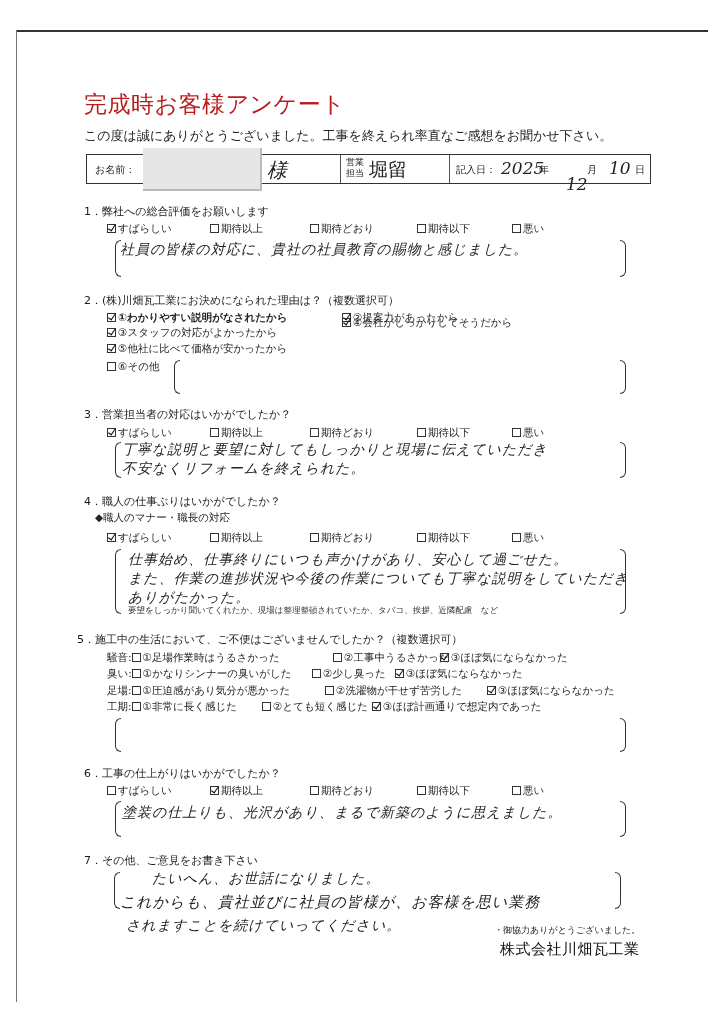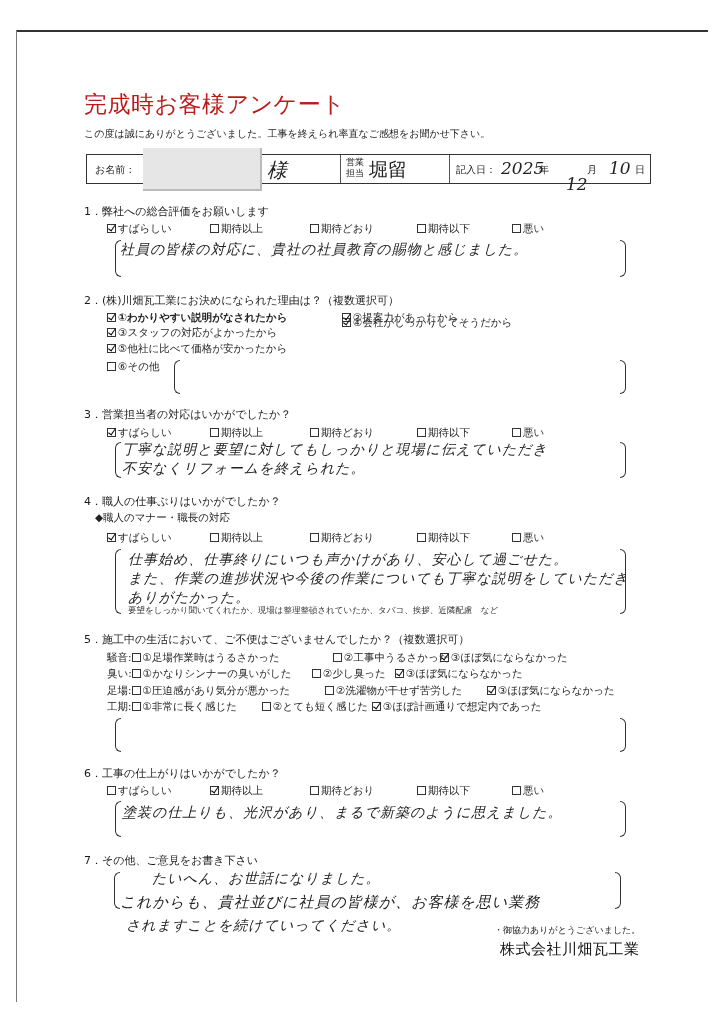--- a/index.html
+++ b/index.html
@@ -5,21 +5,21 @@
   html, body { margin:0; padding:0; }
   body {
     width:724px; height:1024px; background:#ffffff; position:relative; overflow:hidden;
     font-family: "DejaVu Sans", "Liberation Sans", sans-serif; color:#1a1a1a;
   }
   .abs { position:absolute; white-space:nowrap; }
   .frame-top { position:absolute; left:16px; top:30px; width:692px; height:0; border-top:2px solid #333; }
   .frame-left { position:absolute; left:16px; top:30px; width:0; height:972px; border-left:1px solid #777; }
 
   .title { left:84px; top:89px; font-family:"DejaVu Serif","Liberation Serif",serif; font-size:23px; letter-spacing:0.5px; color:#b91c1c; }
-  .subtitle { left:84px; top:127px; font-size:10px; color:#222;text-align:right; }
+  .subtitle { left:84px; top:127px; font-size:13px; color:#222;text-align:right; }
 
   .info-table { position:absolute; left:86px; top:154px; width:565px; height:30px; border:1px solid #333; box-sizing:border-box; }
   .info-table .div { position:absolute; top:0; height:28px; border-left:1px solid #555; }
   .lbl { font-size:10px; color:#222; }
   .hand { font-family:"DejaVu Serif","Liberation Serif",serif; font-style:italic; color:#222; }
   .redact { position:absolute; left:143px; top:148px; width:119px; height:43px; background:#e6e6e6; border-right:2px solid #bbb; border-bottom:2px solid #bbb; box-sizing:border-box; }
 
   .q { font-size:11px; color:#1a1a1a; }
   .opt { font-size:10.5px; color:#222; }
   .box { display:inline-block; width:9px; height:9px; border:1px solid #333; margin-right:2px; vertical-align:-1px; position:relative; box-sizing:border-box; }
@@ -99,21 +99,21 @@
 <div class="abs opt" style="left:310px; top:531px;"><span class="box"></span><span>期待どおり</span></div>
 <div class="abs opt" style="left:417px; top:531px;"><span class="box"></span><span>期待以下</span></div>
 <div class="abs opt" style="left:512px; top:531px;"><span class="box"></span><span>悪い</span></div>
 <div class="bracket-l" style="left:115px; top:549px; height:65px;"></div>
 <div class="bracket-r" style="left:620px; top:549px; height:65px;"></div>
 <div class="abs handline" style="left:128px; top:551px;">仕事始め、仕事終りにいつも声かけがあり、安心して過ごせた。</div>
 <div class="abs handline" style="left:128px; top:570px;">また、作業の進捗状況や今後の作業についても丁寧な説明をしていただき</div>
 <div class="abs handline" style="left:128px; top:589px;">ありがたかった。</div>
 <div class="abs note" style="left:128px; top:605px;">要望をしっかり聞いてくれたか、現場は整理整頓されていたか、タバコ、挨拶、近隣配慮　など</div>
 
-<div class="abs q" style="left:84px; top:632px;">5．施工中の生活において、ご不便はございませんでしたか？（複数選択可）</div>
+<div class="abs q" style="left:77px; top:632px;">5．施工中の生活において、ご不便はございませんでしたか？（複数選択可）</div>
 <div class="abs opt" style="left:107px; top:651px;">
   <span>騒音:</span><span class="box"></span><span>①足場作業時はうるさかった</span>
 </div>
 <div class="abs opt" style="left:312px; top:651px;margin-left:21px;"><span class="box"></span><span>②工事中うるさかった</span></div>
 <div class="abs opt" style="left:440px; top:651px;"><span class="box checked"></span><span>③ほぼ気にならなかった</span></div>
 
 <div class="abs opt" style="left:107px; top:667px;">
   <span>臭い:</span><span class="box"></span><span>①かなりシンナーの臭いがした</span>
 </div>
 <div class="abs opt" style="left:312px; top:667px;"><span class="box"></span><span>②少し臭った</span></div>

